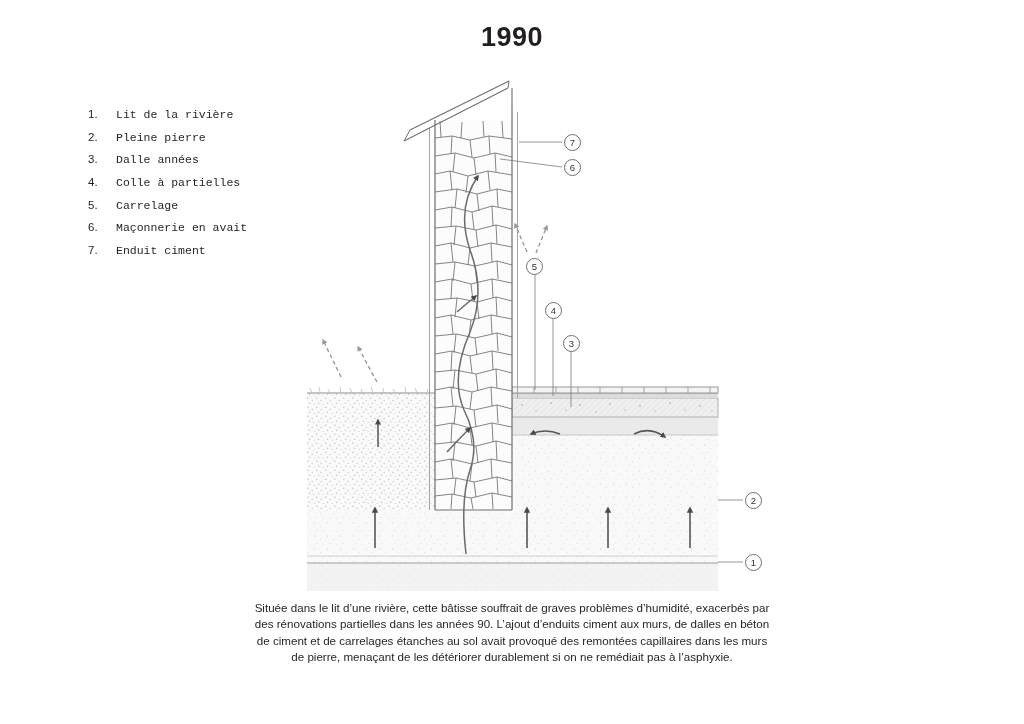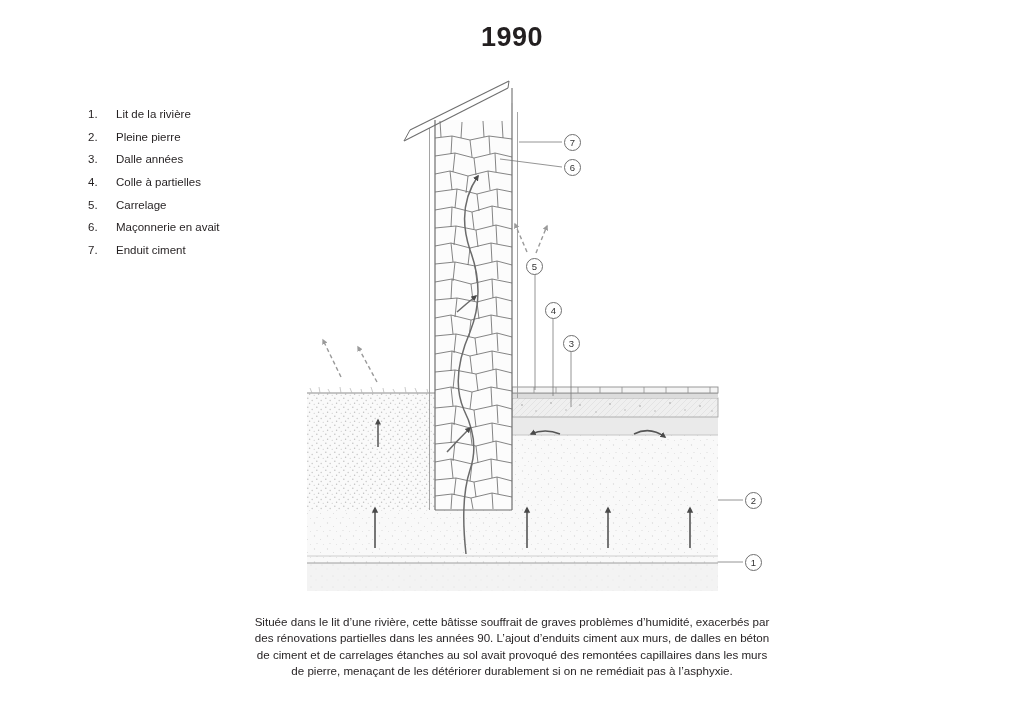--- a/index.html
+++ b/index.html
@@ -38,34 +38,34 @@
     align-items: baseline;
     height: 22.7px;
     font-size: 11.5px;
     color: #231f20;
   }
   .legend-num {
     width: 28px;
     flex: 0 0 28px;
     font-size: 11.5px;
   }
-  .legend-label { white-space: nowrap; }
+  .legend-label { white-space: nowrap; font-family: Liberation Mono, monospace; }
 
   
   #stage {
     position: absolute;
     left: 0; top: 0;
     width: 1024px; height: 724px;
   }
 
   
   #caption {
     position: absolute;
     left: 252px;
-    top: 614px;
+    top: 600px;
     width: 520px;
     text-align: center;
     font-size: 11.6px;
     line-height: 1.42;
     color: #231f20;
   }
 
   
   .callout {
     position: absolute;

